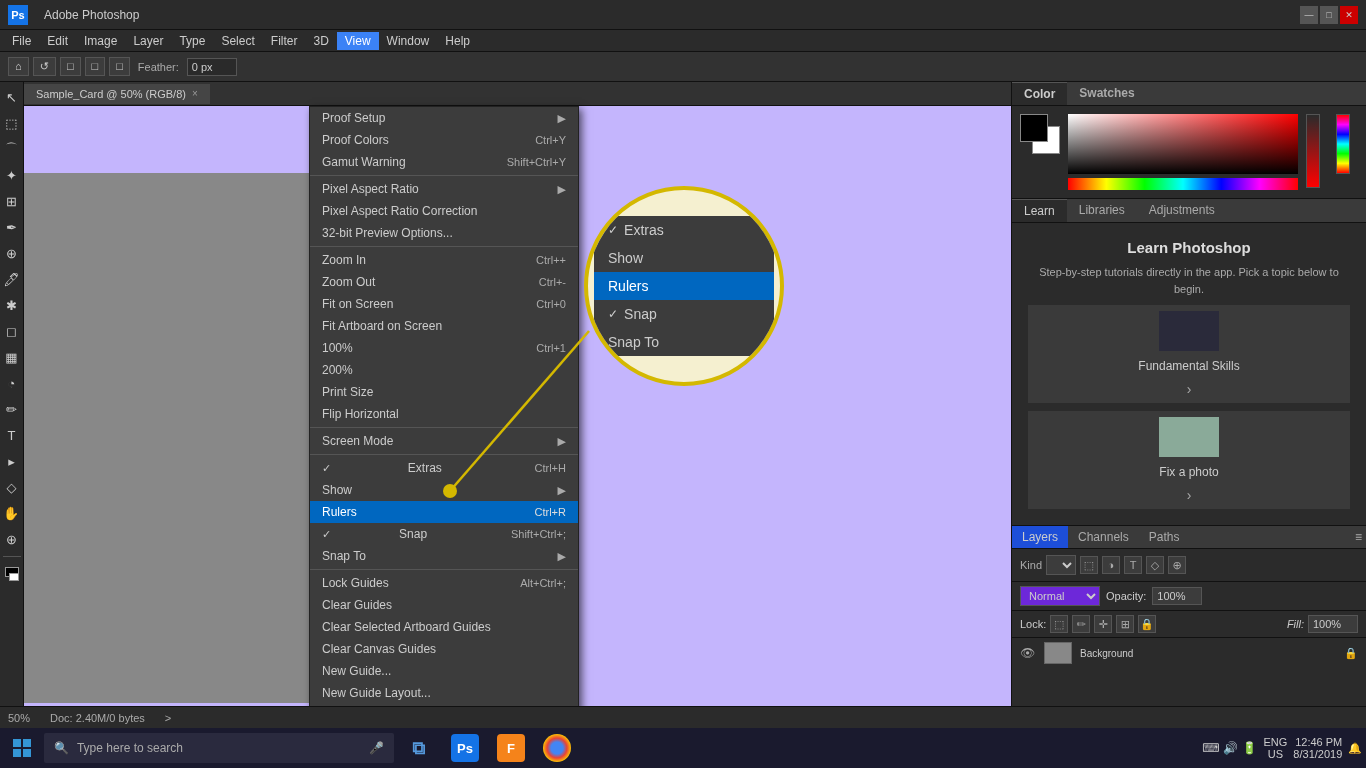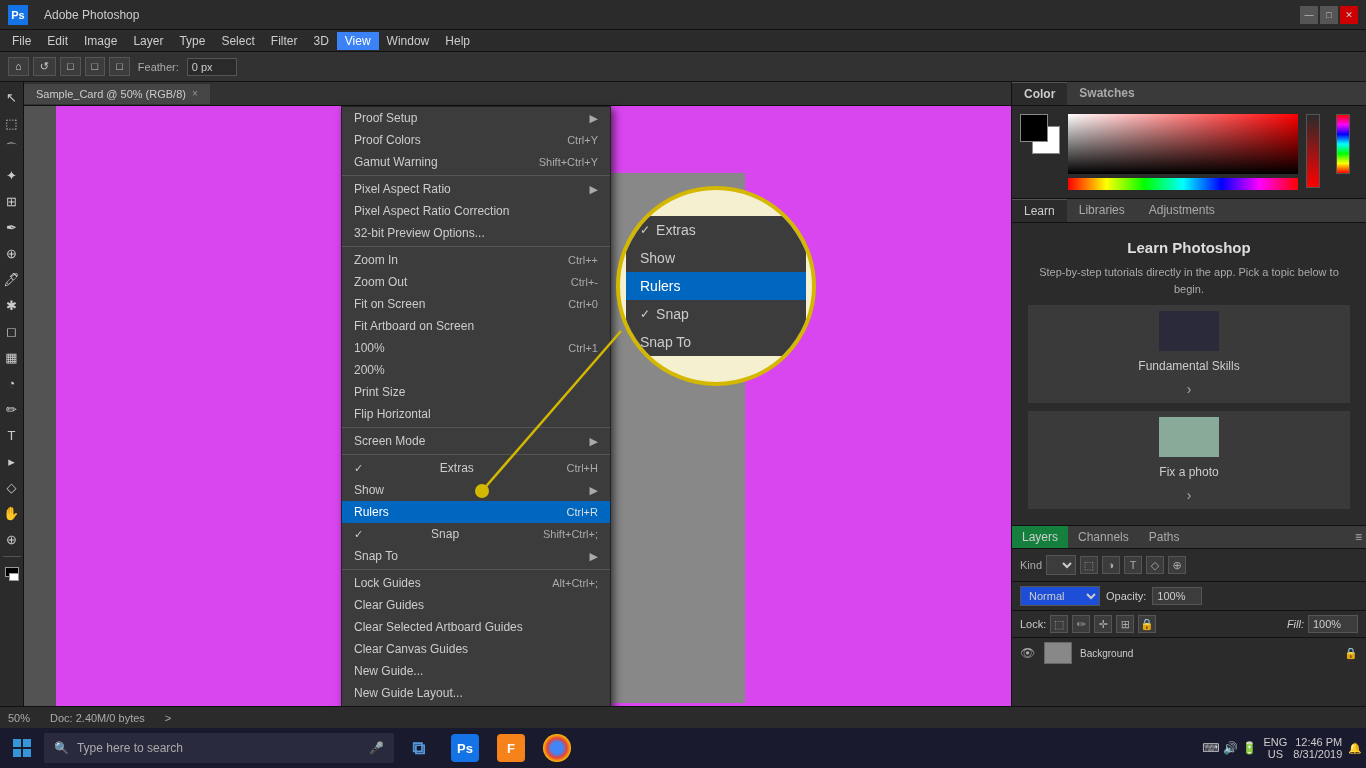--- a/index.html
+++ b/index.html
@@ -140,26 +140,25 @@
       font-size: 11px;
       display: flex;
       align-items: center;
       gap: 6px;
       cursor: pointer;
     }
     .canvas-tab .close-tab { font-size: 10px; color: #999; }
     #canvas-content {
       width: 100%;
       height: 100%;
-      background: #d946ef;
-      display: flex;
-      align-items: center;
-      justify-content: center;
+      background: #c4b5fd;
+      display: flex;
+      align-items: center;
+      justify-content: flex-start;
       position: relative;
-      margin-left: 32px;
     }
     #canvas-document {
       width: 390px;
       height: 530px;
       background: #888;
       position: relative;
       top: 20px;
     }
 
     
@@ -345,21 +344,21 @@
       background: #3a3a3a;
       border-bottom: 1px solid #111;
       align-items: center;
     }
     .layers-tab {
       padding: 4px 10px;
       font-size: 12px;
       color: #aaa;
       cursor: pointer;
     }
-    .layers-tab.active { color: #ccc; background: #15803d; }
+    .layers-tab.active { color: #ccc; background: #1d4ed8; }
     #layers-options {
       padding: 6px 8px;
       display: flex;
       align-items: center;
       gap: 4px;
       border-bottom: 1px solid #111;
     }
     .kind-select {
       background: #3c3c3c;
       border: 1px solid #555;
@@ -377,21 +376,21 @@
     }
     #layers-blend {
       padding: 4px 8px;
       display: flex;
       align-items: center;
       gap: 6px;
       border-bottom: 1px solid #111;
       font-size: 11px;
     }
     .blend-select {
-      background: #1d4ed8;
+      background: #6d28d9;
       border: 1px solid #555;
       color: #ccc;
       padding: 2px 4px;
       font-size: 11px;
       width: 80px;
     }
     #layers-lock {
       padding: 4px 8px;
       display: flex;
       align-items: center;

